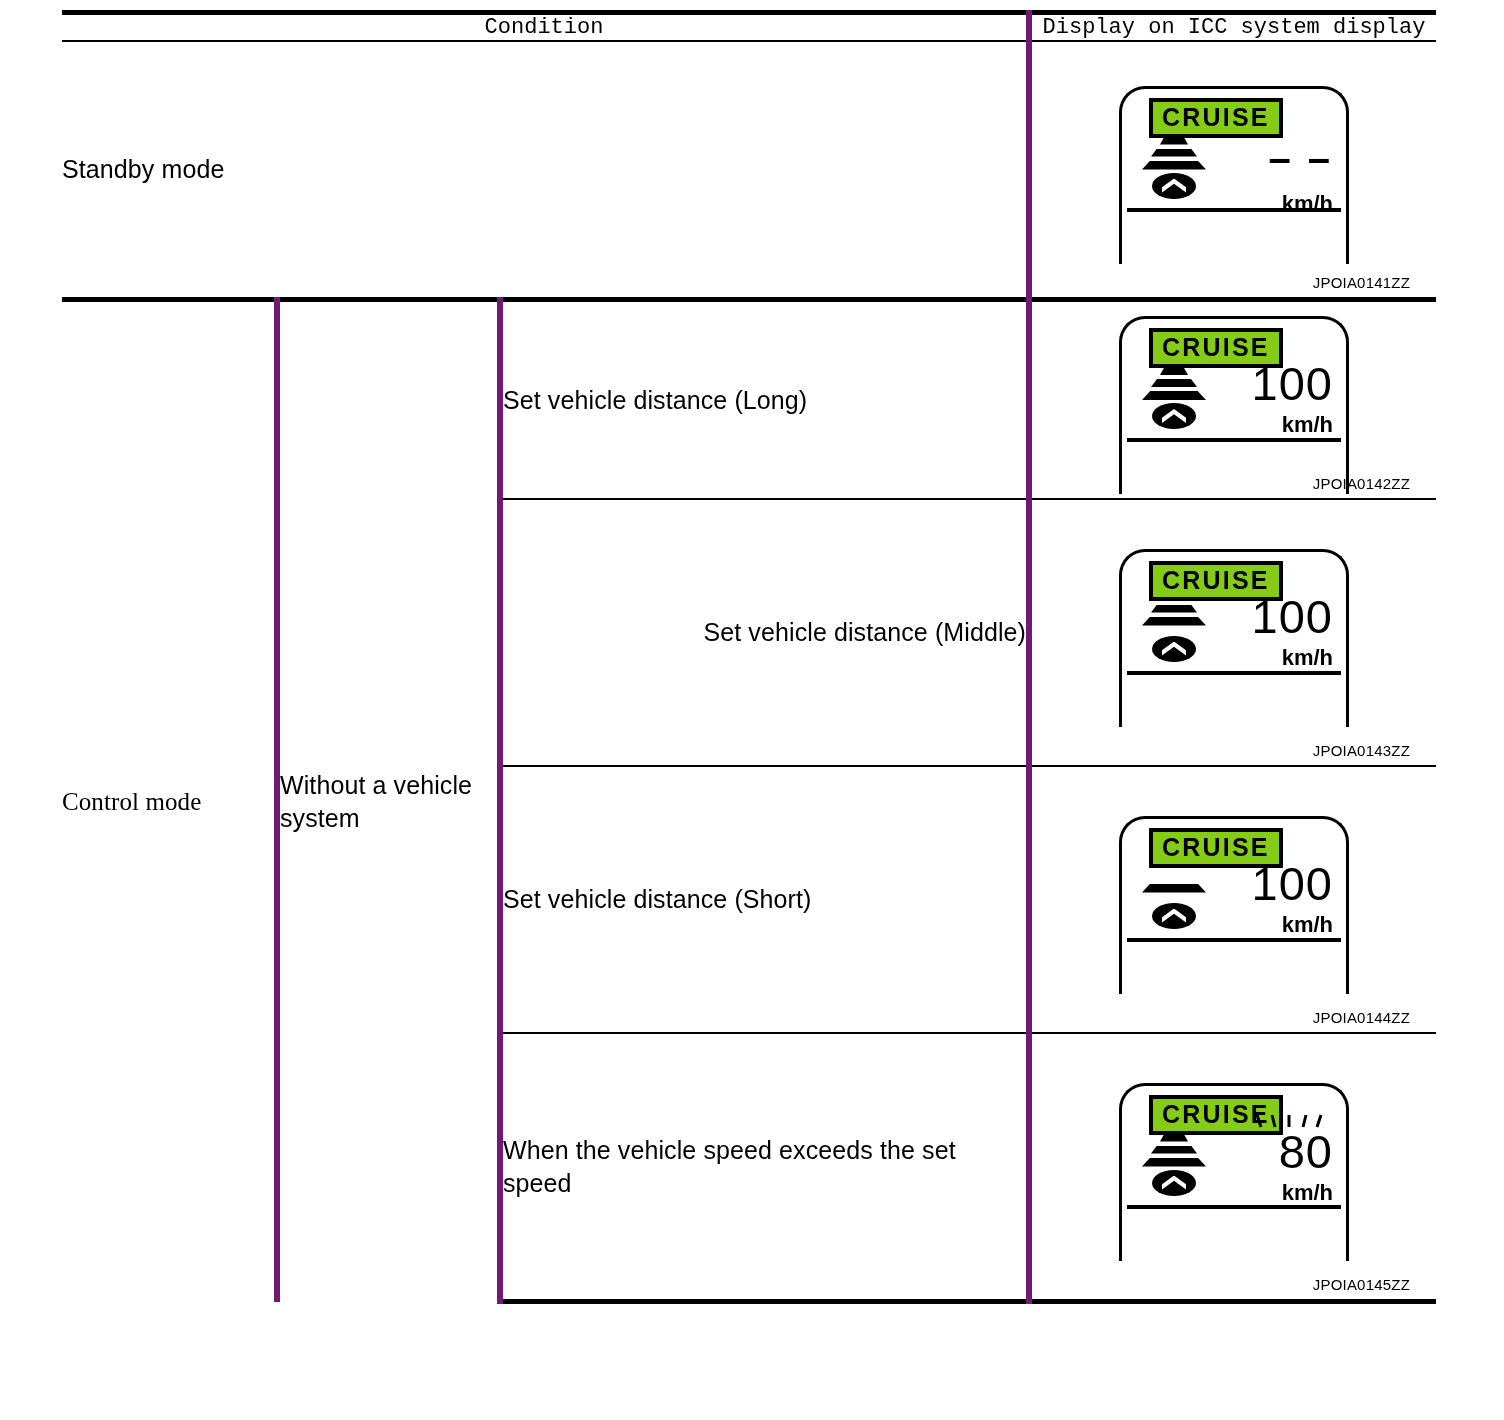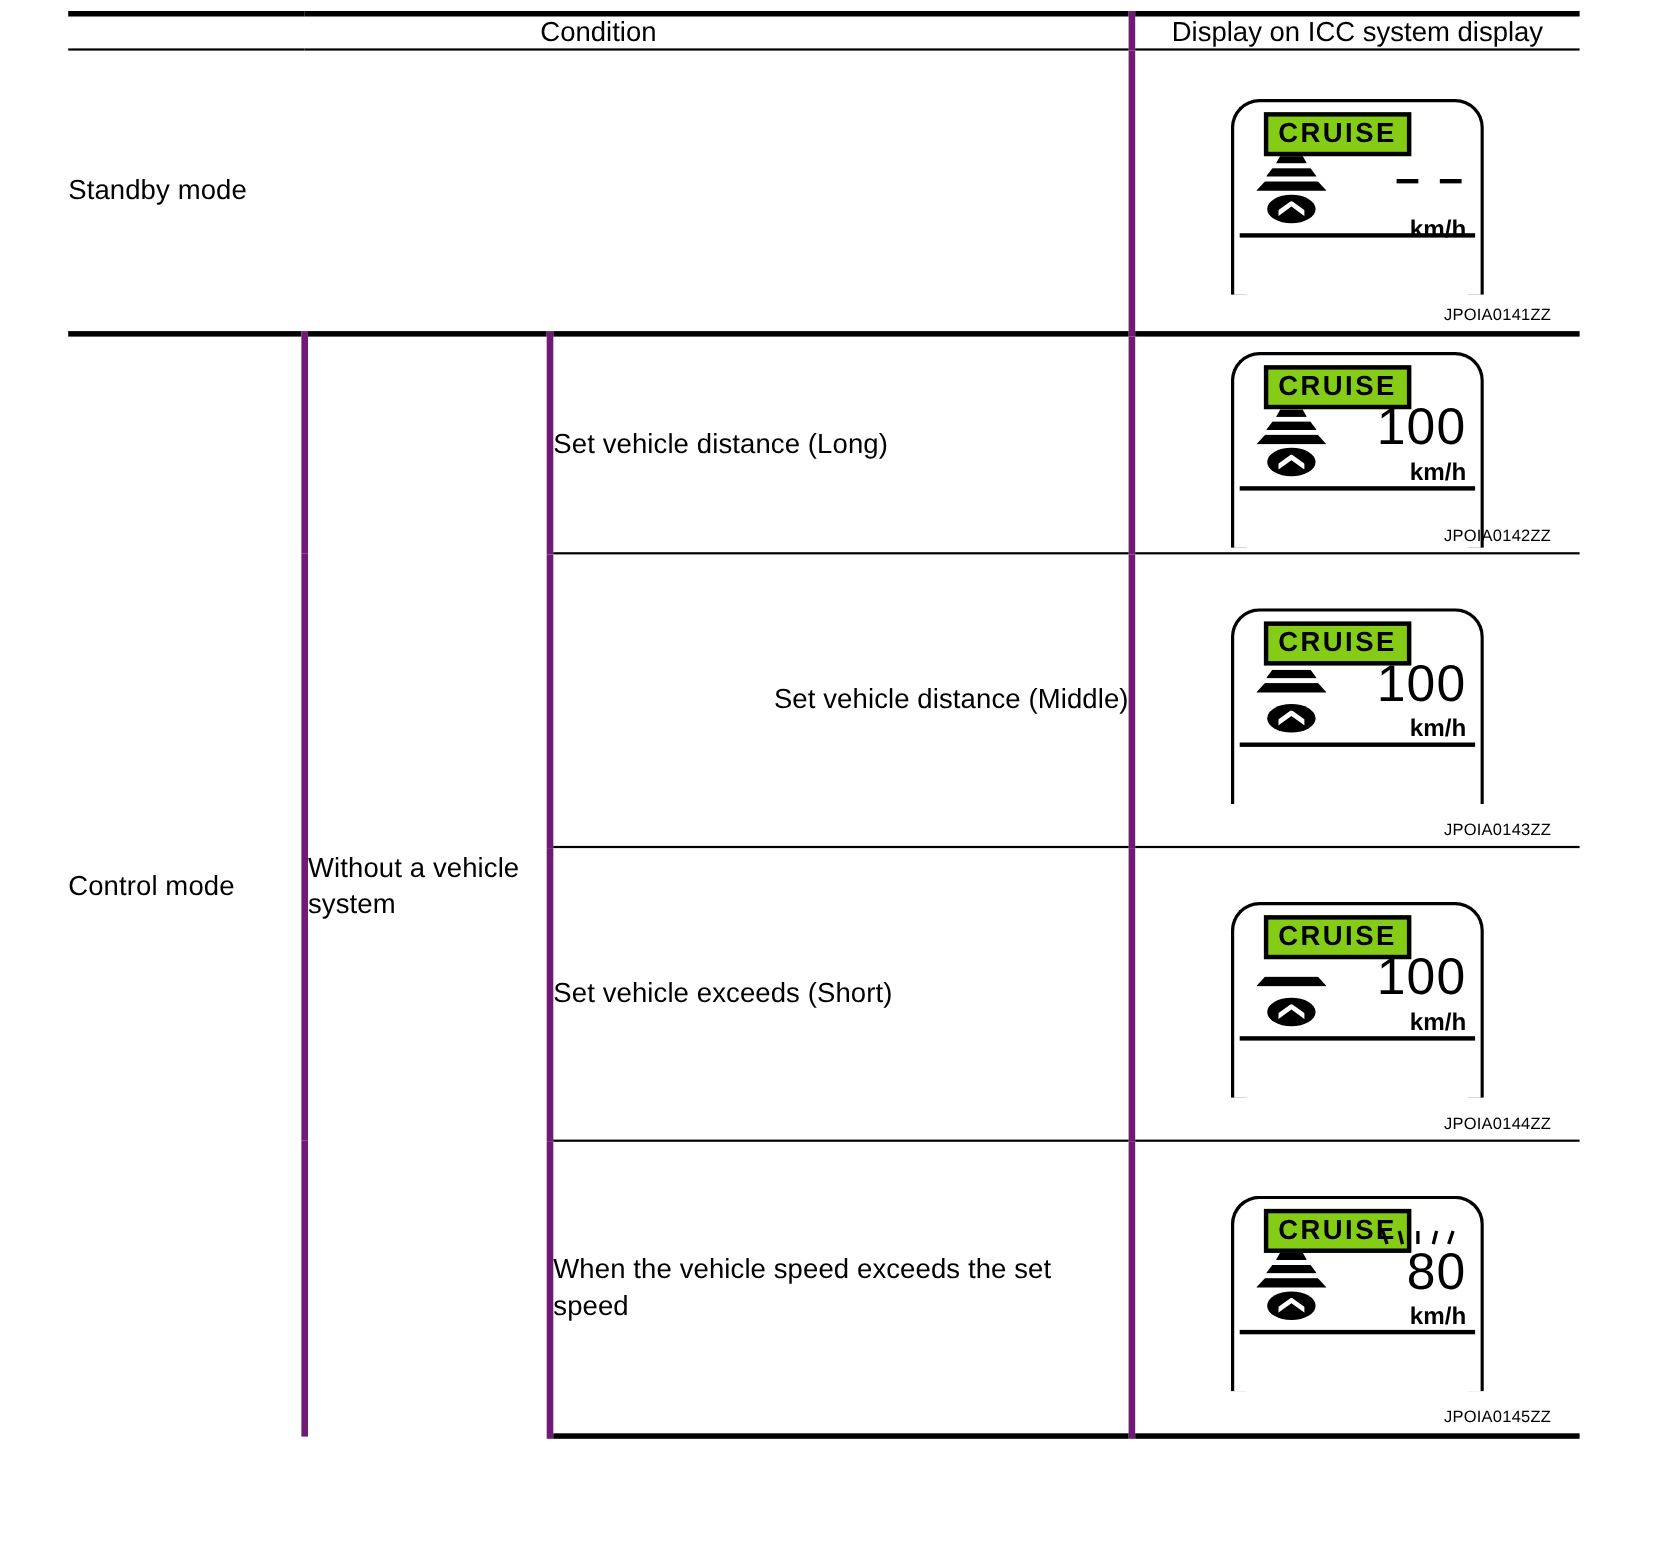--- a/index.html
+++ b/index.html
@@ -44,23 +44,24 @@
   .rule-thin  { border-bottom: 2px solid #000; }
   .vline-l    { border-left: 6px solid #701a75; }
 
   .cell-text {
     font-size: 25px;
     line-height: 1.3;
     padding: 0 0 0 16px;
     letter-spacing: 0.1px;
   }
   .hdr {
-    font-size: 25px;
+    font-size: 22px;
     text-align: center;
     padding: 8px 0 10px 0;
+    font-family: Liberation Mono, monospace;
   }
 
   .disp-cell {
     position: relative;
     text-align: center;
   }
 
   
   .icc {
     position: relative;
@@ -223,21 +224,21 @@
           <div class="spd-val dashes">– –</div>
           <div class="spd-unit">km/h</div>
         </div>
         <div class="icc-divider"></div>
       </div>
       <div class="figid">JPOIA0141ZZ</div>
     </td>
   </tr>
 
   <tr>
-    <td class="cell-text" rowspan="4" style="height:265px;">Control mode</td>
+    <td class="cell-text" rowspan="4" style="height:265px;font-family:Liberation Serif, serif;">Control mode</td>
     <td class="cell-text vline-l" rowspan="4">Without a vehicle system</td>
     <td class="cell-text rule-thin vline-l">Set vehicle distance (Long)</td>
     <td class="disp-cell rule-thin vline-l">
       <div class="icc">
         <div class="icc-frame"></div>
         <div class="icc-cruise">CRUISE</div>
         <div class="dist lvl3">
           <span class="bar b1"></span>
           <span class="bar b2"></span>
           <span class="bar b3"></span>
@@ -270,21 +271,21 @@
           <div class="spd-val">100</div>
           <div class="spd-unit">km/h</div>
         </div>
         <div class="icc-divider"></div>
       </div>
       <div class="figid">JPOIA0143ZZ</div>
     </td>
   </tr>
 
   <tr>
-    <td class="cell-text rule-thin vline-l" style="height:265px;">Set vehicle exceeds (Short)</td>
+    <td class="cell-text rule-thin vline-l" style="height:265px;">Set vehicle distance (Short)</td>
     <td class="disp-cell rule-thin vline-l">
       <div class="icc">
         <div class="icc-frame"></div>
         <div class="icc-cruise">CRUISE</div>
         <div class="dist lvl1">
           <span class="bar b3"></span>
           <span class="oval"></span>
           <span class="chev"></span>
         </div>
         <div class="spd">

